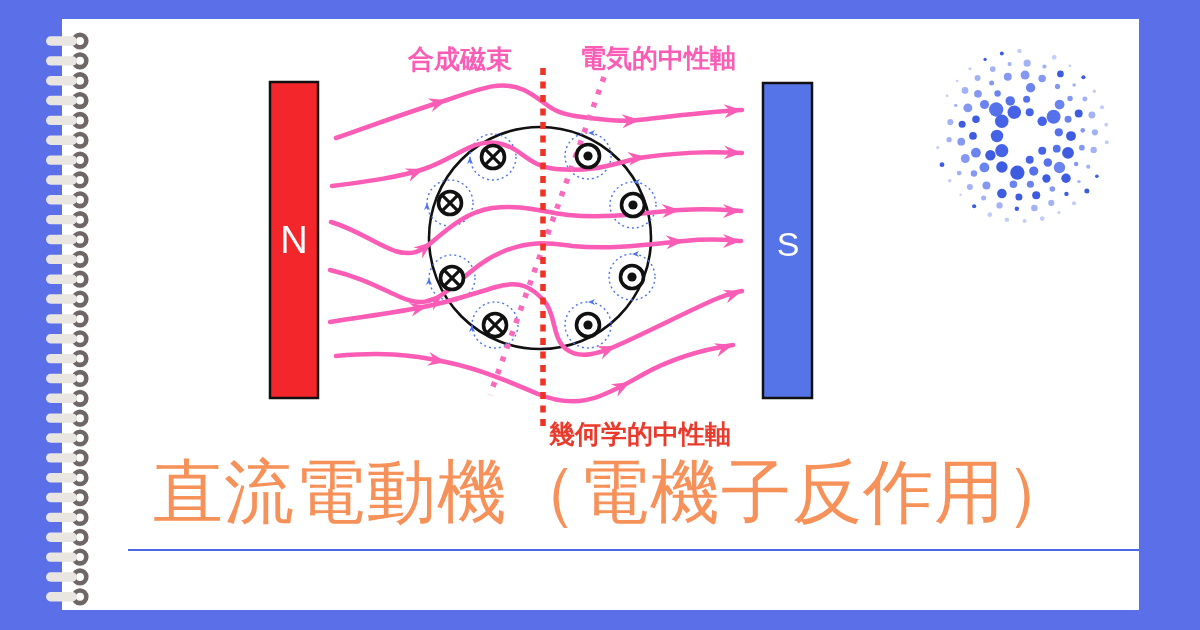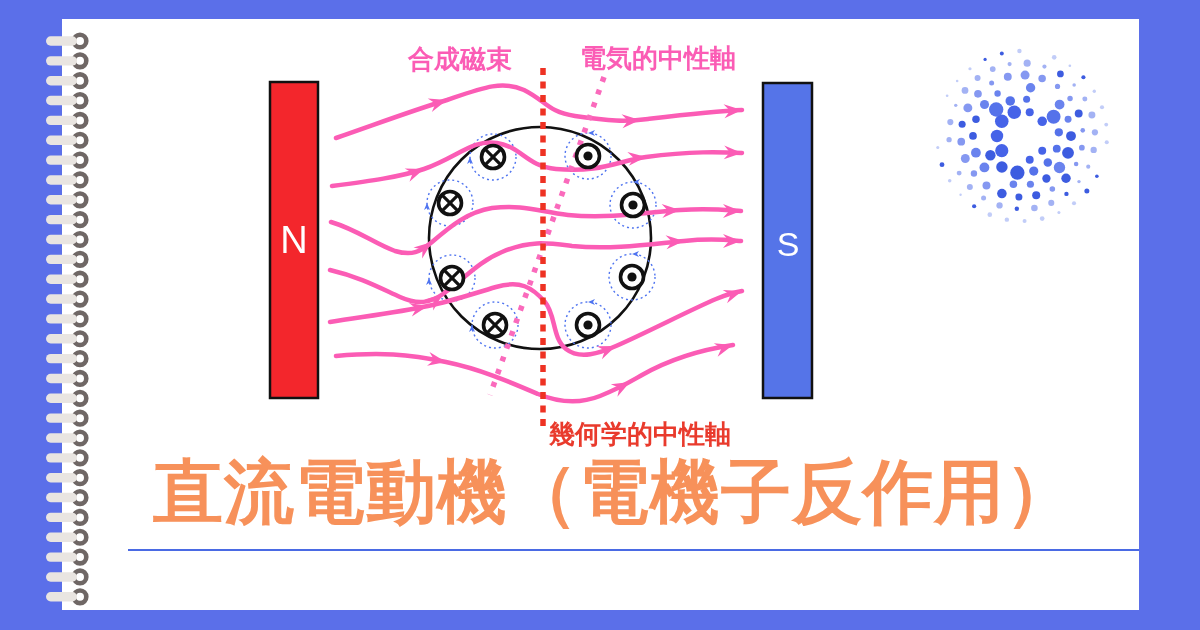--- a/index.html
+++ b/index.html
@@ -9,21 +9,21 @@
     font-family:"Liberation Sans","DejaVu Sans",sans-serif;
   }
   .stage{position:absolute;inset:0;width:1200px;height:630px;}
   .card{
     position:absolute;left:62px;top:19px;width:1077px;height:591px;
     background:#ffffff;
   }
   svg.layer{position:absolute;left:0;top:0;width:1200px;height:630px;}
   .page-title{
     position:absolute;left:153px;top:454px;width:1000px;
-    font-size:70px;font-weight:bold;color:#f7915a;
+    font-size:70px;font-weight:normal;color:#f7915a;
     letter-spacing:1px;white-space:nowrap;line-height:1.1;
   }
   .title-underline{
     position:absolute;left:128px;top:549px;width:1011px;height:2px;
     background:#4a6ae4;
   }
   text.diagram-label{font-weight:bold;font-size:26px;}
   text.magnet-letter{fill:#ffffff;text-anchor:middle;}
 </style>
 </head>

